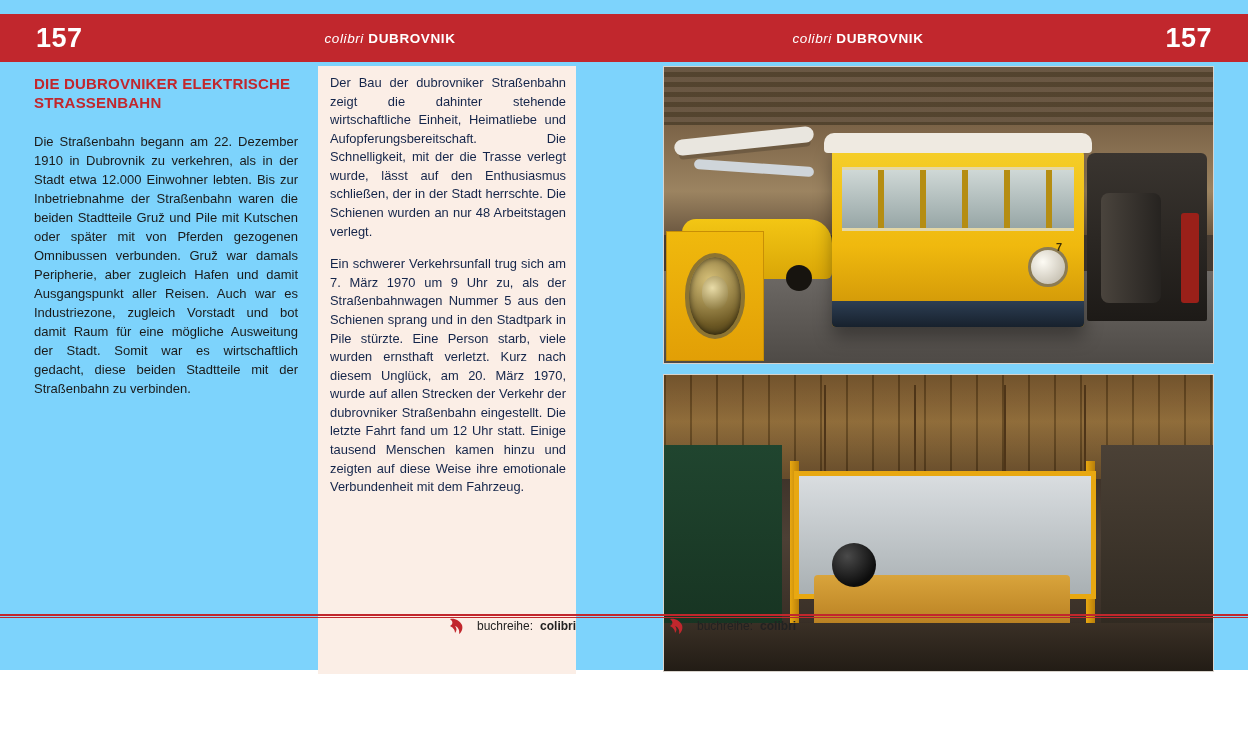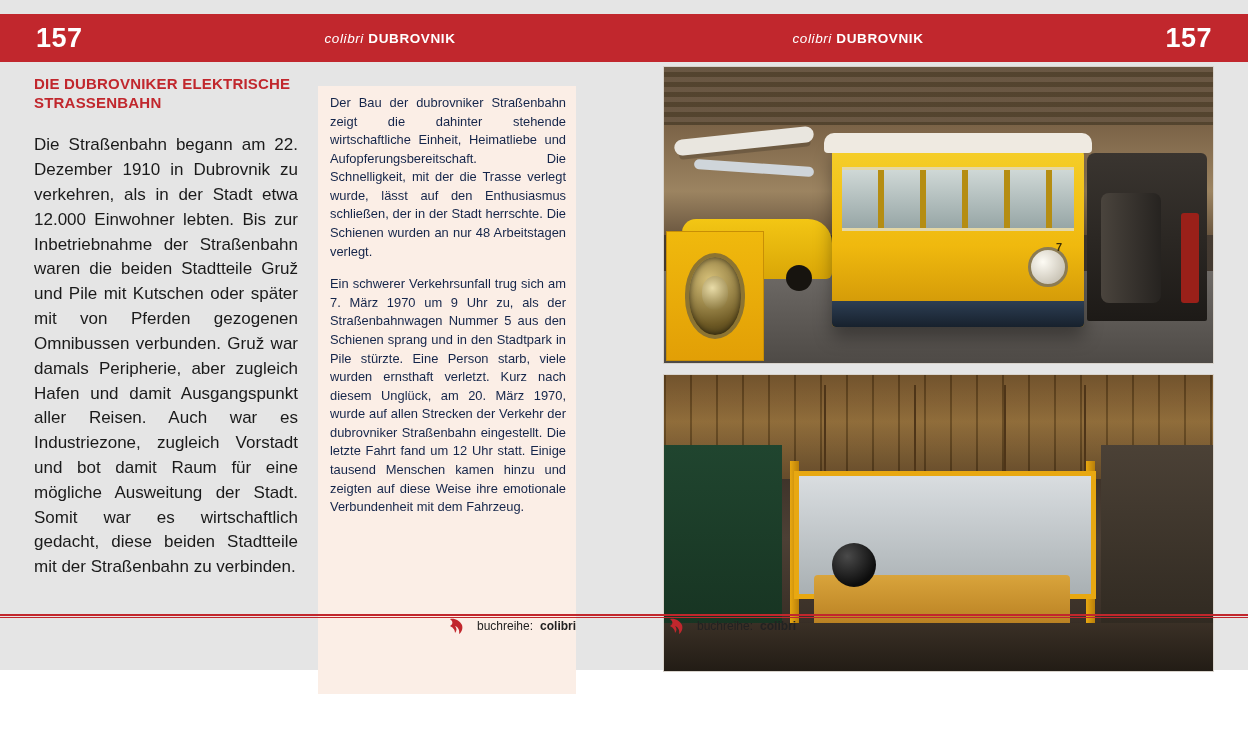--- a/index.html
+++ b/index.html
@@ -10,21 +10,21 @@
     width: 1248px;
     height: 737px;
     background: #ffffff;
     font-family: "Liberation Sans", sans-serif;
     overflow: hidden;
   }
   .page {
     position: relative;
     width: 1248px;
     height: 670px;
-    background: #e5e5e5;
+    background: #7dd3fc;
     box-sizing: border-box;
   }
 
   
   .header {
     position: absolute;
     top: 14px;
     left: 0;
     width: 1248px;
     height: 48px;
@@ -75,36 +75,35 @@
     left: 34px;
     width: 264px;
   }
   .col-2 {
     left: 318px;
     width: 258px;
     background: #fbeee6;
     padding: 8px 10px 10px 12px;
     top: 4px;
     height: 608px;
-    margin-top: 20px;
   }
 
   h1.article-title {
     margin: 0 0 21px 0;
     font-size: 15px;
     line-height: 1.28;
     color: #c1272d;
     font-weight: bold;
     letter-spacing: 0.2px;
     text-transform: uppercase;
   }
 
   p.body {
     margin: 0 0 14px 0;
-    font-size: 17px;
+    font-size: 13px;
     line-height: 1.46;
     color: #1a1a1a;
     text-align: justify;
     text-justify: inter-word;
     hyphens: auto;
   }
   .col-2 p.body {
     color: #14254a;
     font-size: 12.9px;
     line-height: 1.44;

